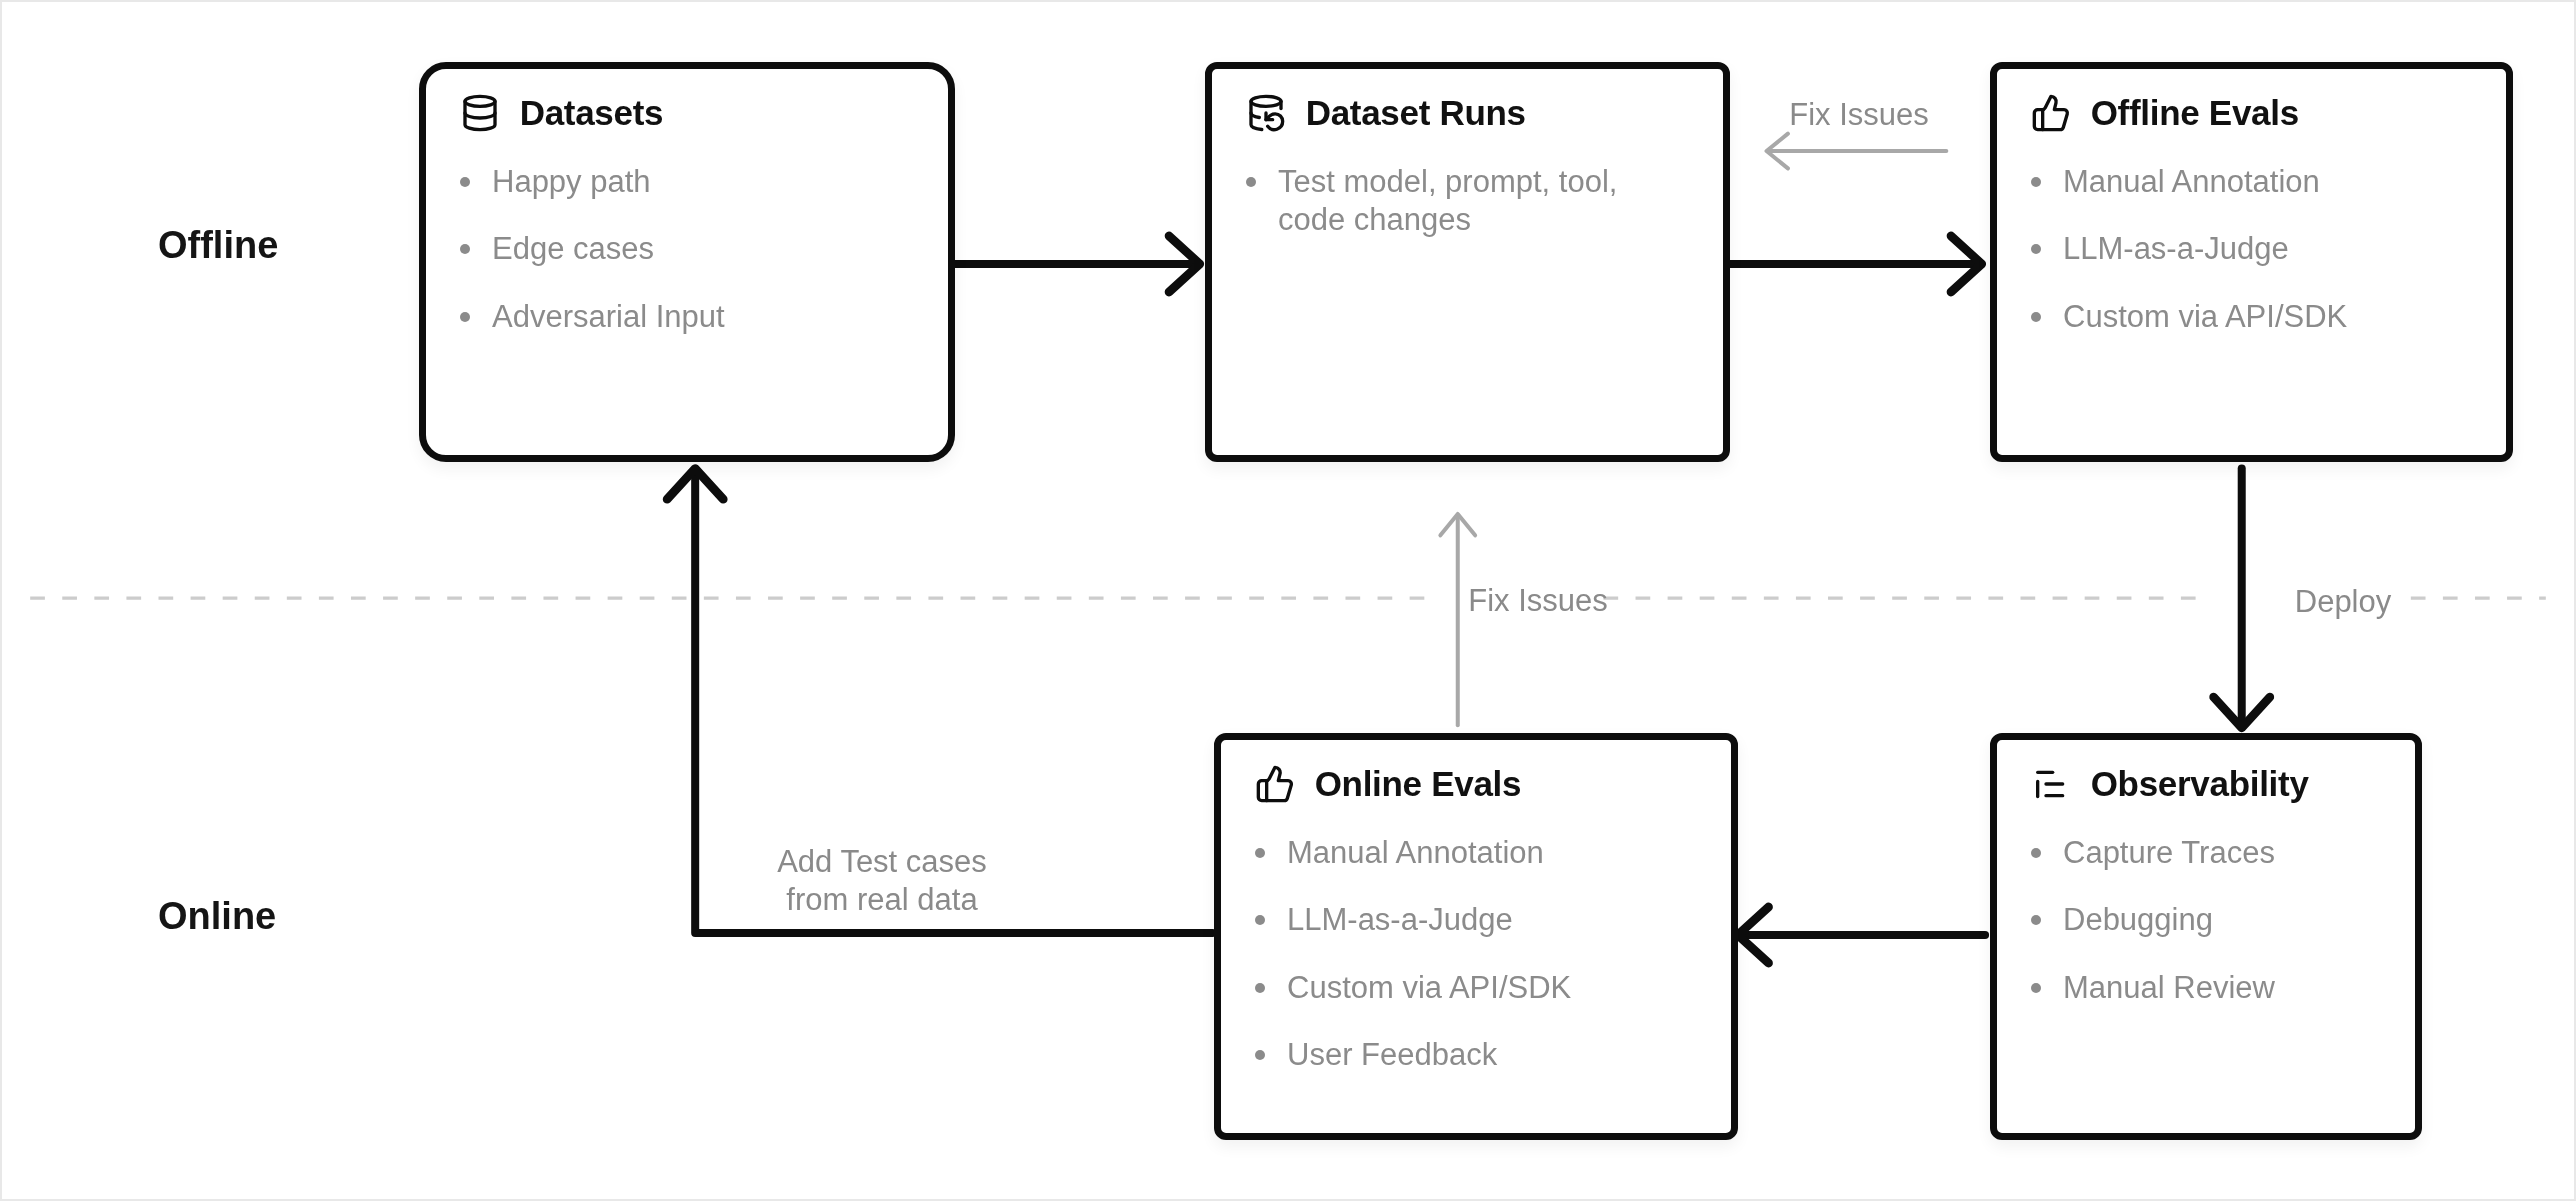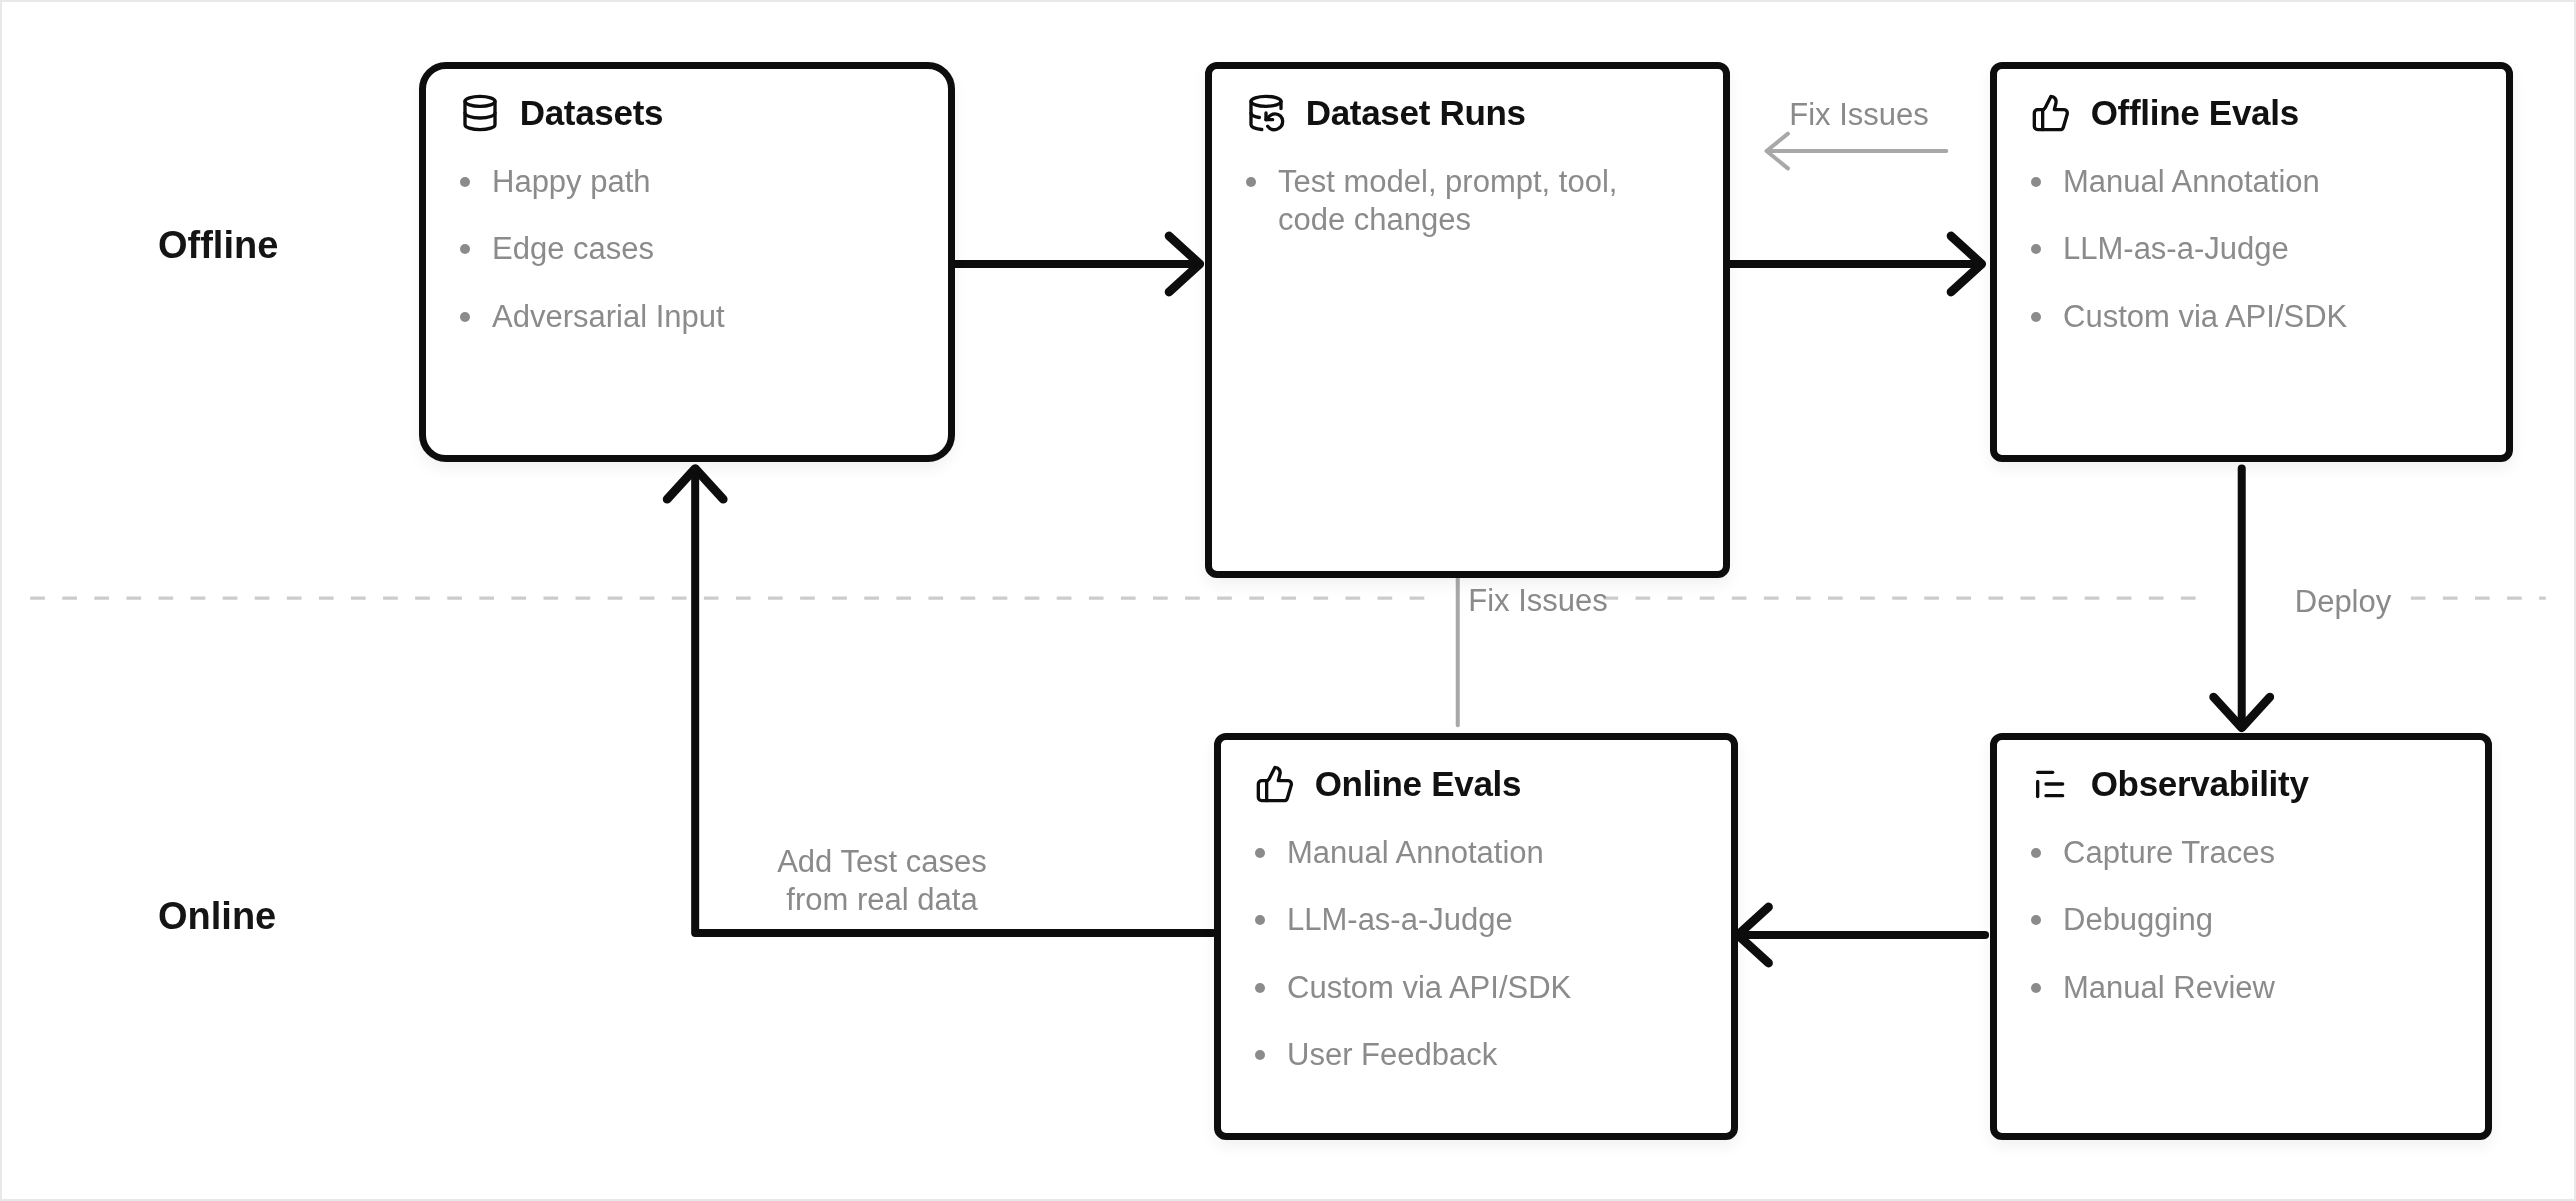--- a/index.html
+++ b/index.html
@@ -94,21 +94,21 @@
       </span>
       <span class="node-title">Datasets</span>
     </div>
     <ul>
       <li><span class="dot"></span><span>Happy path</span></li>
       <li><span class="dot"></span><span>Edge cases</span></li>
       <li><span class="dot"></span><span>Adversarial Input</span></li>
     </ul>
   </div>
 
-  <div class="node wrap-items" style="left:1203px; top:60px; width:525px; height:516px;">
+  <div class="node wrap-items" style="left:1203px; top:60px; width:525px; height:400px;">
     <div class="node-header">
       <span class="node-icon">
         <svg viewBox="0 0 24 24" fill="none" stroke="currentColor" stroke-width="2" stroke-linecap="round" stroke-linejoin="round">
           <ellipse cx="12" cy="5" rx="9" ry="3"></ellipse>
             <path d="M3 12a9 3 0 0 0 5 2.69"></path>
             <path d="M21 9.3V5"></path>
           <path d="M3 5v14a9 3 0 0 0 6.47 2.88"></path>
             <path d="M12 12v4h4"></path>
           <path d="M13 20a5 5 0 0 0 9-3 4.5 4.5 0 0 0-4.5-4.5c-1.33 0-2.54.54-3.41 1.41L12 16"></path>
         </svg>
@@ -148,21 +148,21 @@
       <span class="node-title">Online Evals</span>
     </div>
     <ul>
       <li><span class="dot"></span><span>Manual Annotation</span></li>
       <li><span class="dot"></span><span>LLM-as-a-Judge</span></li>
       <li><span class="dot"></span><span>Custom via API/SDK</span></li>
       <li><span class="dot"></span><span>User Feedback</span></li>
     </ul>
   </div>
 
-  <div class="node" style="left:1988px; top:731px; width:502px; height:407px;">
+  <div class="node" style="left:1988px; top:731px; width:432px; height:407px;">
     <div class="node-header">
       <span class="node-icon">
         <svg viewBox="0 0 24 24" fill="none" stroke="currentColor" stroke-width="2" stroke-linecap="round" stroke-linejoin="round">
           <path d="M4 5h9"></path>
             <path d="M4 10.5v9"></path>
             <path d="M9 12h10"></path>
             <path d="M9 19h10"></path>
         </svg>
       </span>
       <span class="node-title">Observability</span>

